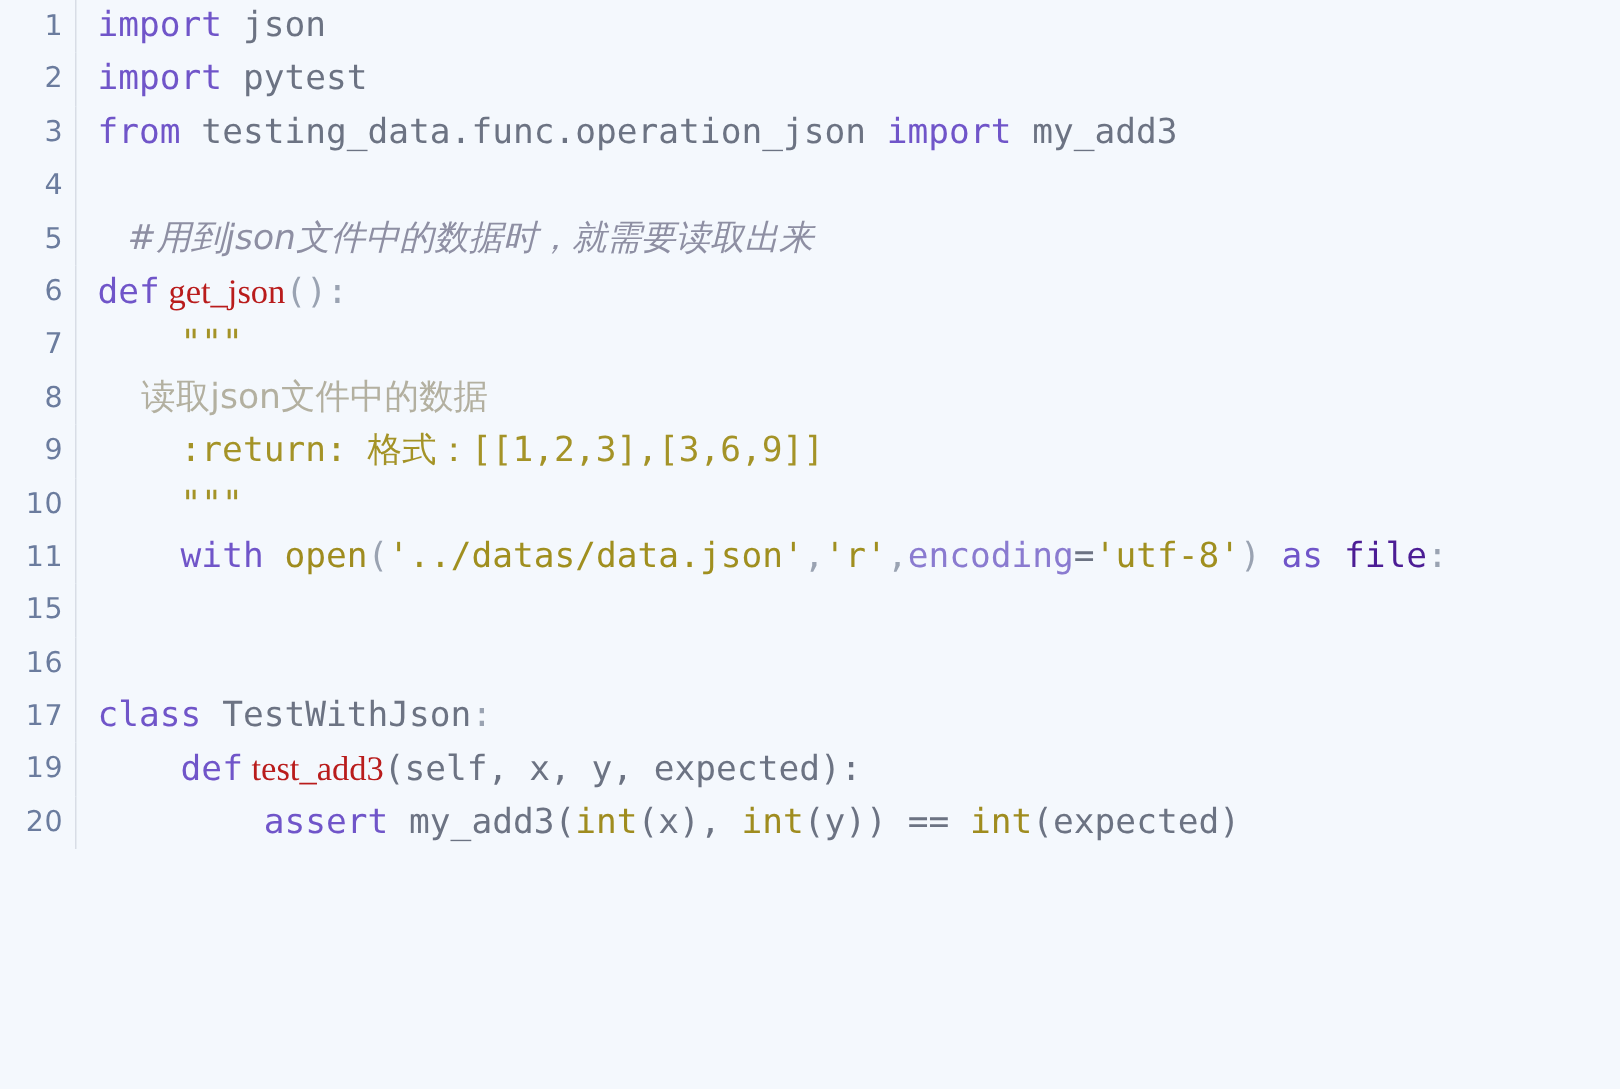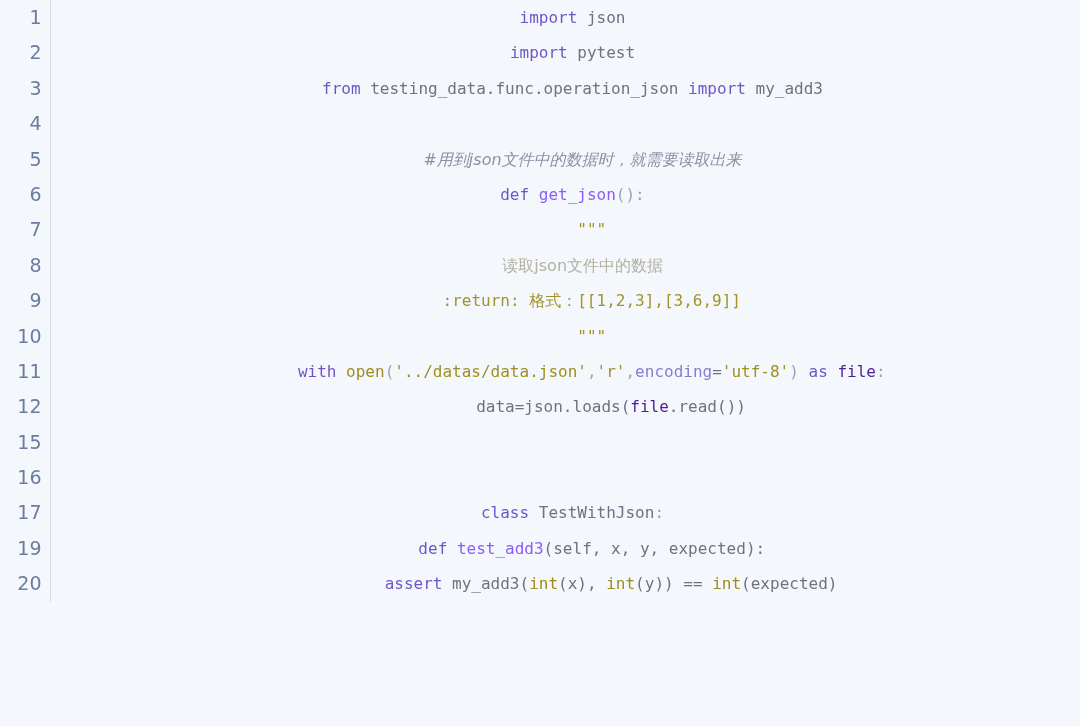--- a/index.html
+++ b/index.html
@@ -46,31 +46,30 @@
   }
   .divider {
     flex: 0 0 1px;
     width: 1px;
     align-self: stretch;
     background: #d8dde6;
   }
   .content {
     flex: 1 1 auto;
     padding-left: 14px;
-    font-size: 16px;
+    font-size: 23px;
     font-family: "DejaVu Sans Mono", "Liberation Mono", monospace;
     white-space: pre;
     overflow: hidden;
-    text-align: center;
   }
 
   
   .t-kw       { color: #7055c9; }              
   .t-plain    { color: #6c7383; }              
-  .t-fname    { color: #8b5cf6; }              
+  .t-fname    { color: #b91c1c; font-family: Liberation Serif, serif; }              
   .t-builtin  { color: #9f8c1f; }              
   .t-str      { color: #a08f1f; }              
   .t-doc      { color: #a49327; }              
   .t-doc-cn   { color: #b3b0a0; font-family: "DejaVu Sans", "Liberation Sans", sans-serif; }
   .t-comment-cn { color: #8e8fa3; font-style: italic; font-family: "DejaVu Sans", "Liberation Sans", sans-serif; margin-left: 20px; }
   .t-param    { color: #8a7bd0; }              
   .t-deco     { color: #9aa0ab; }              
   .t-var      { color: #4c1d95; }              
   .t-punct    { color: #9aa3b2; }
 </style>
@@ -139,25 +138,20 @@
       <div class="divider"></div>
       <div class="content"><span class="t-doc">    """</span></div>
     </div>
 
     <div class="line">
       <div class="gutter">11</div>
       <div class="divider"></div>
       <div class="content"><span class="t-plain">    </span><span class="t-kw">with</span><span class="t-builtin"> open</span><span class="t-punct">(</span><span class="t-str">'../datas/data.json'</span><span class="t-punct">,</span><span class="t-str">'r'</span><span class="t-punct">,</span><span class="t-param">encoding</span><span class="t-plain">=</span><span class="t-str">'utf-8'</span><span class="t-punct">)</span><span class="t-kw"> as </span><span class="t-var">file</span><span class="t-punct">:</span></div>
     </div>
 
-    <div class="line">
-      <div class="gutter">12</div>
-      <div class="divider"></div>
-      <div class="content"><span class="t-plain">        data=json.loads(</span><span class="t-var">file</span><span class="t-plain">.read())</span></div>
-    </div>
 
 
 
     <div class="line">
       <div class="gutter">15</div>
       <div class="divider"></div>
       <div class="content"><span class="t-plain"></span></div>
     </div>
 
     <div class="line">

